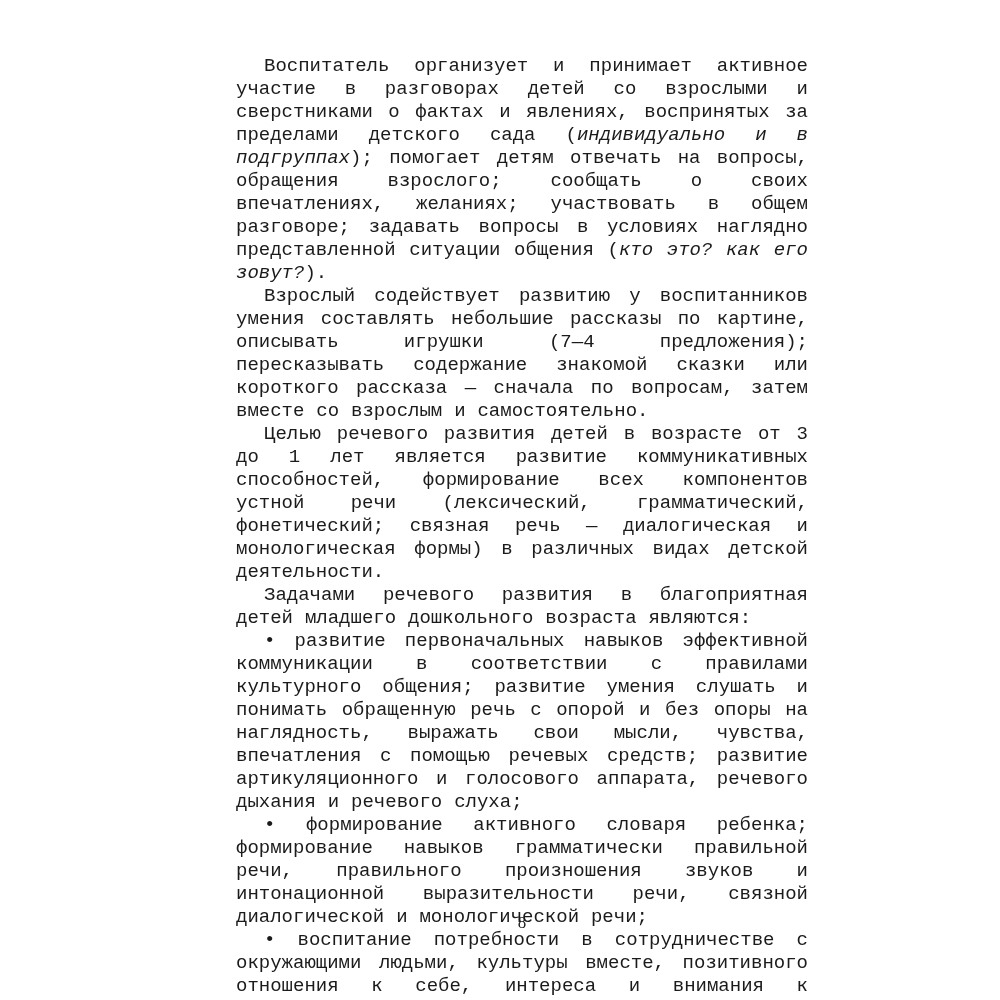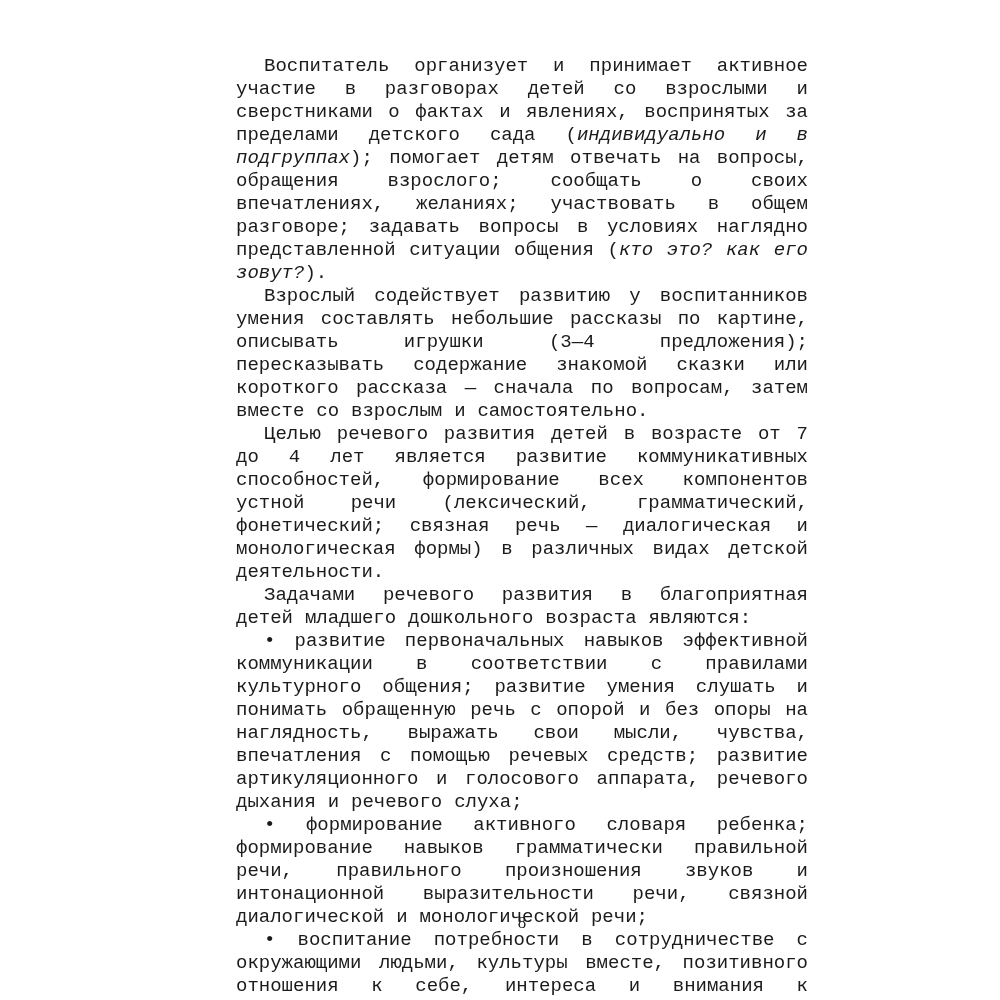--- a/index.html
+++ b/index.html
@@ -48,22 +48,22 @@
     line-height: 22px;
     color: #1b1b1b;
   }
 </style>
 </head>
 <body>
 
 <div class="page">
   <main class="text-block">
       <p class="para"><span>Воспитатель организует и принимает активное участие в разговорах детей со взрослыми и сверстниками о фактах и явлениях, воспринятых за пределами детского сада (</span><span class="it">индивидуально и в подгруппах</span><span>); помогает детям отвечать на вопросы, обращения взрослого; сообщать о своих впечатлениях, желаниях; участвовать в общем разговоре; задавать вопросы в условиях наглядно представленной ситуации общения (</span><span class="it">кто это? как его зовут?</span><span>).</span></p>
-      <p class="para"><span>Взрослый содействует развитию у воспитанников умения составлять небольшие рассказы по картине, описывать игрушки (3—4 предложения); пересказывать содержание знакомой сказки или короткого рассказа — сначала по вопросам, затем вместе со взрослым и самостоятельно.</span></p>
-      <p class="para"><span>Целью речевого развития детей в возрасте от 7 до 4 лет является развитие коммуникативных способностей, формирование всех компонентов устной речи (лексический, грамматический, фонетический; связная речь — диалогическая и монологическая формы) в различных видах детской деятельности.</span></p>
+      <p class="para"><span>Взрослый содействует развитию у воспитанников умения составлять небольшие рассказы по картине, описывать игрушки (7—4 предложения); пересказывать содержание знакомой сказки или короткого рассказа — сначала по вопросам, затем вместе со взрослым и самостоятельно.</span></p>
+      <p class="para"><span>Целью речевого развития детей в возрасте от 3 до 1 лет является развитие коммуникативных способностей, формирование всех компонентов устной речи (лексический, грамматический, фонетический; связная речь — диалогическая и монологическая формы) в различных видах детской деятельности.</span></p>
       <p class="para"><span>Задачами речевого развития в благоприятная детей младшего дошкольного возраста являются:</span></p>
       <p class="para"><span>• развитие первоначальных навыков эффективной коммуникации в соответствии с правилами культурного общения; развитие умения слушать и понимать обращенную речь с опорой и без опоры на наглядность, выражать свои мысли, чувства, впечатления с помощью речевых средств; развитие артикуляционного и голосового аппарата, речевого дыхания и речевого слуха;</span></p>
       <p class="para"><span>• формирование активного словаря ребенка; формирование навыков грамматически правильной речи, правильного произношения звуков и интонационной выразительности речи, связной диалогической и монологической речи;</span></p>
       <p class="para"><span>• воспитание потребности в сотрудничестве с окружающими людьми, культуры вместе, позитивного отношения к себе, интереса и внимания к сверстнику, желания взаимодействовать с ним.</span></p>
       <p class="para"><span>Для развития активной, инициативной речи детей в возрасте от 3 до 6 лет воспитателю желательно создать в группе центр речевой</span></p>
     </main>
   <div class="page-number">8</div>
 </div>
 
 </body></html>

